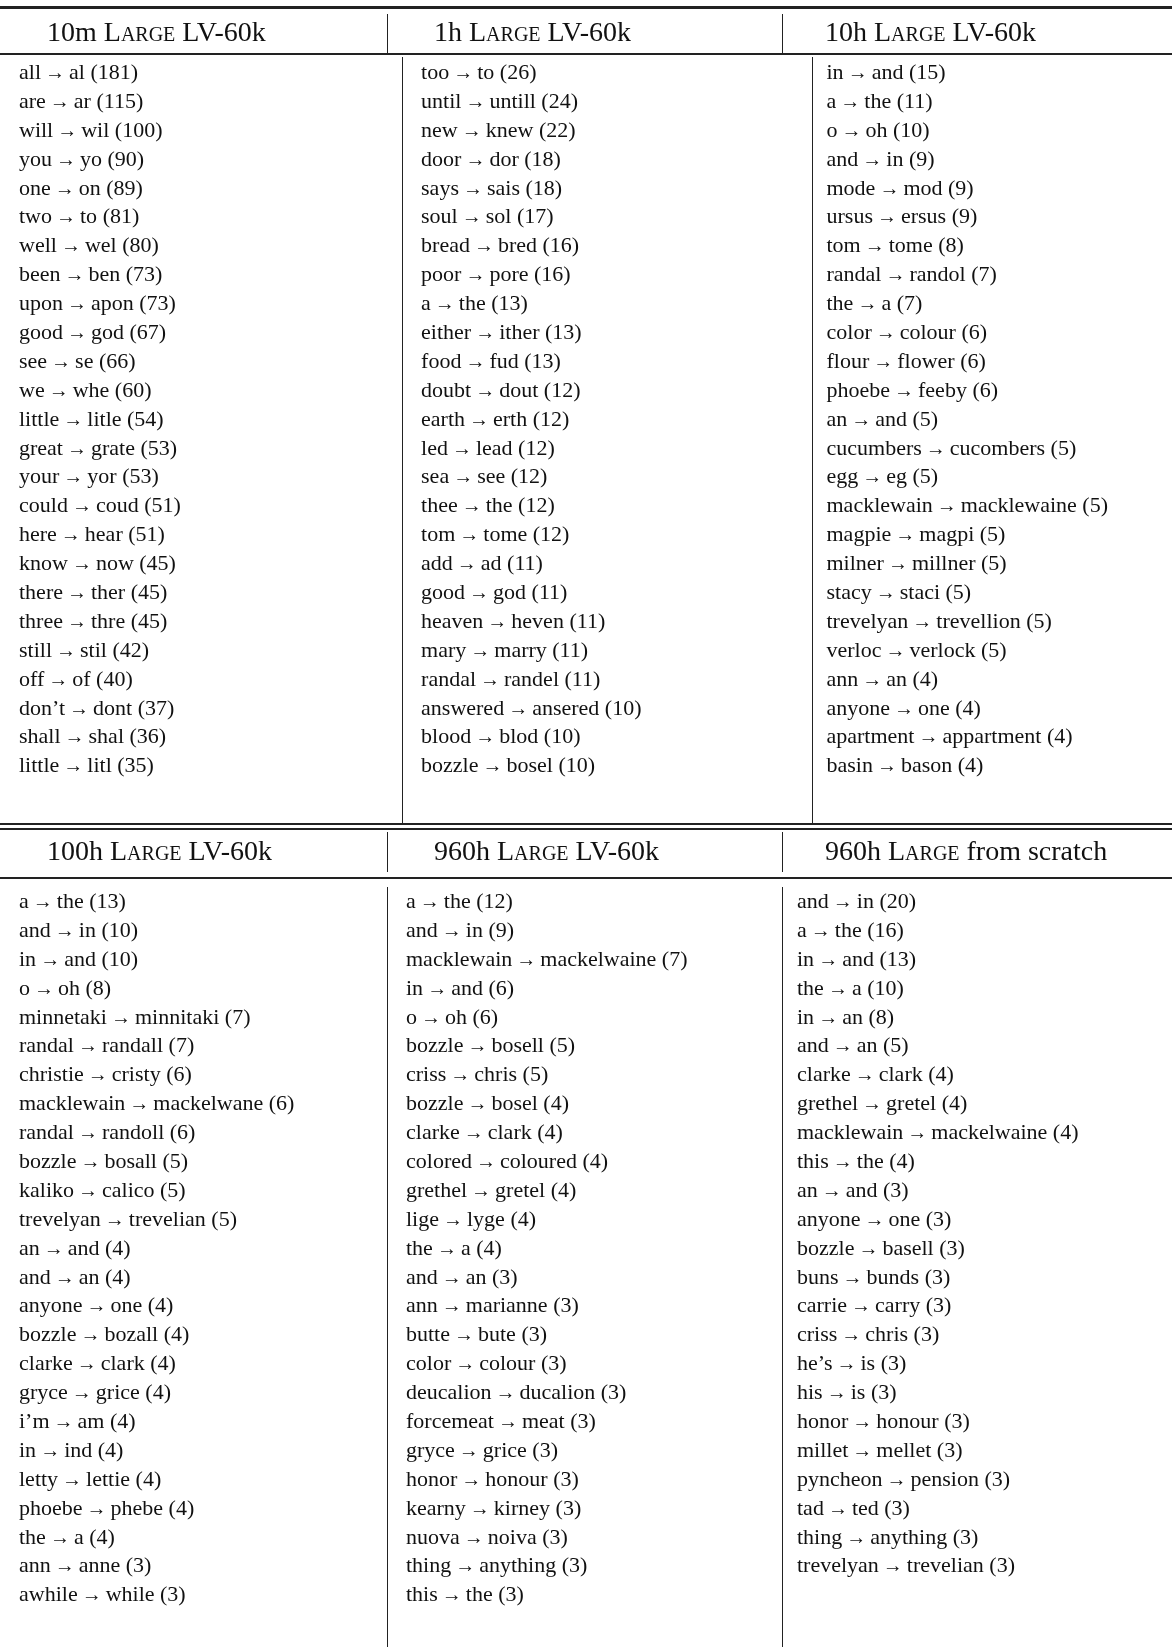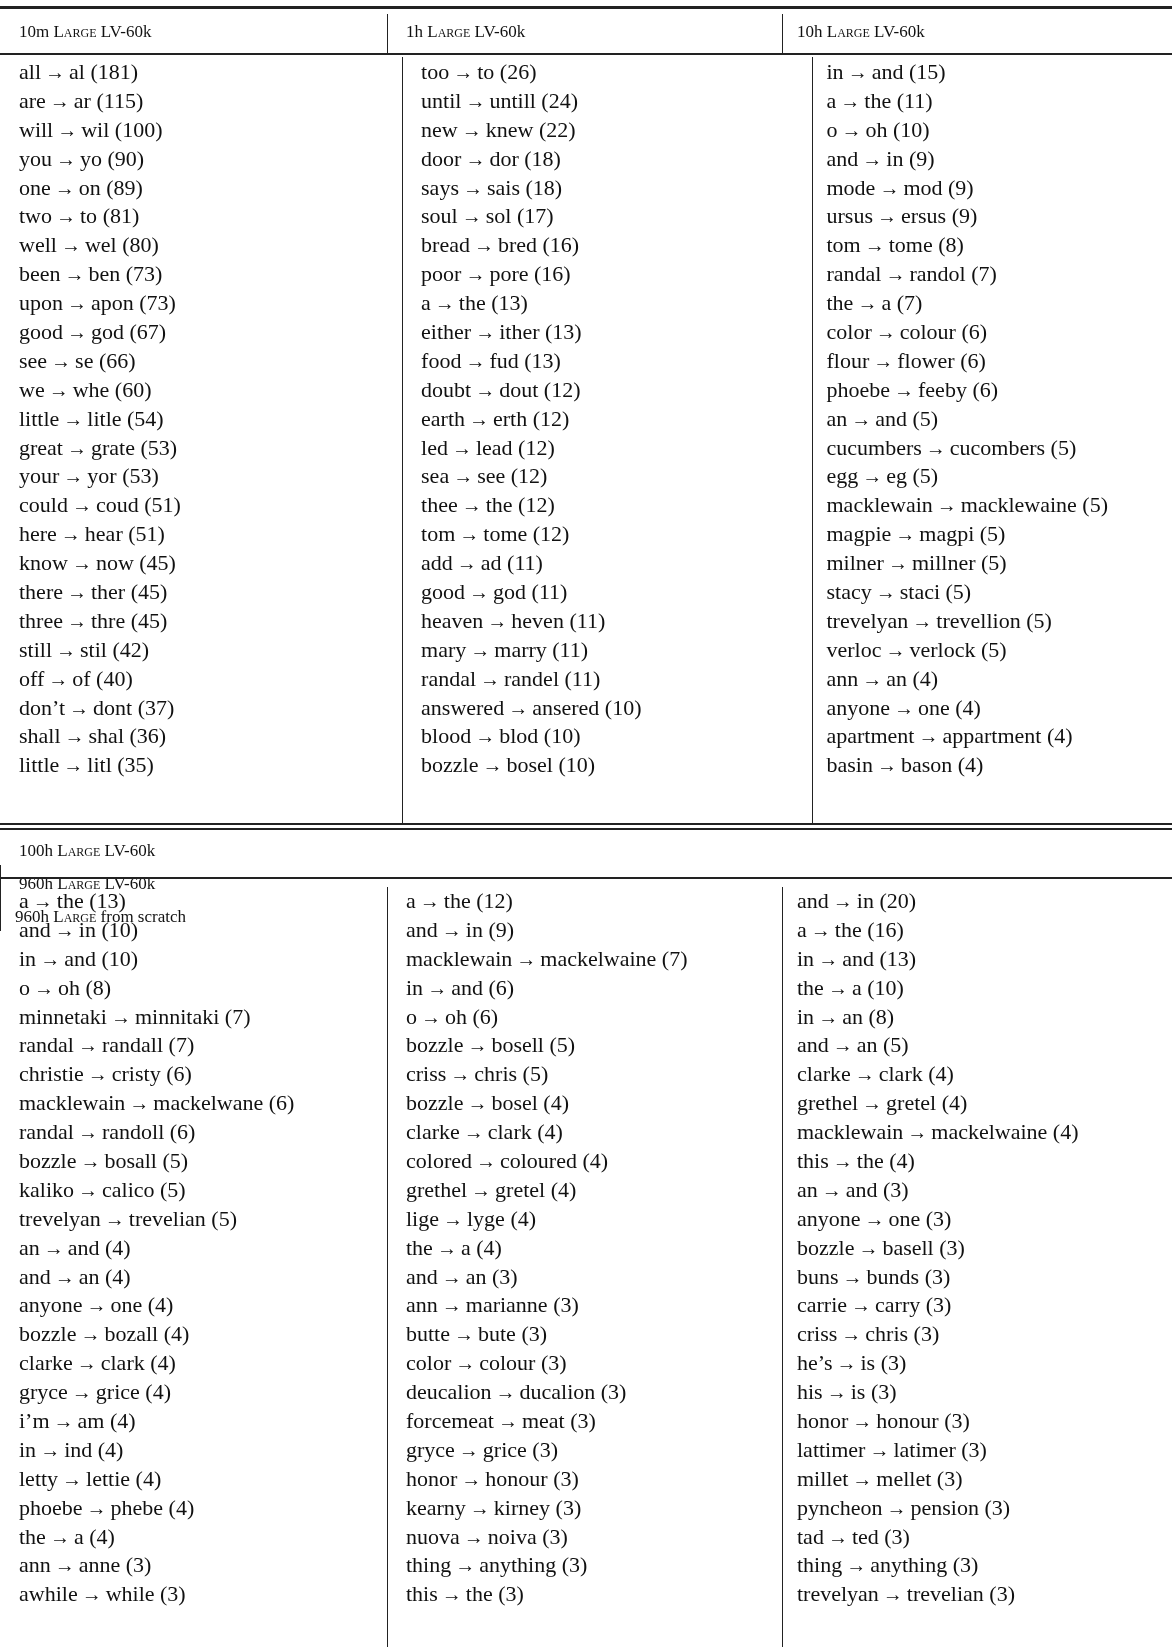--- a/index.html
+++ b/index.html
@@ -10,21 +10,21 @@
   }
   .rule { position: absolute; left: 0; width: 1172px; background: #222; }
   .rule.top { top: 6px; height: 3px; }
   .rule.thin { height: 1.5px; }
   .block { position: absolute; left: 0; width: 1172px; }
   .hdr-row, .body-row { position: absolute; left: 0; width: 1172px; display: flex; }
   .col { position: relative; box-sizing: border-box; }
   .col.c0 { width: 387px; padding-left: 19px; }
   .col.c1 { width: 395px; padding-left: 18px; border-left: 1.5px solid #222; }
   .col.c2 { width: 390px; padding-left: 14px; border-left: 1.5px solid #222; }
-  .hdr-text { font-size: 17px; line-height: 28px; white-space: nowrap; }
+  .hdr-text { font-size: 28px; line-height: 28px; white-space: nowrap; margin-left: 28px; }
   .sc { font-variant: small-caps; }
   .entry { font-size: 22px; line-height: 28.9px; height: 28.9px; white-space: nowrap; }
   .arrow { display: inline-block; padding: 0 4px; font-size: 20px; }
 </style>
 </head>
 <body>
 
 <div>
   <div class="rule top"></div>
 
@@ -117,21 +117,21 @@
           <div class="entry"><span>apartment</span><span class="arrow">→</span><span>appartment</span> <span>(4)</span></div>
           <div class="entry"><span>basin</span><span class="arrow">→</span><span>bason</span> <span>(4)</span></div>
         </div>
     </div>
   </div>
 
   <div class="rule thin" style="top:823px;"></div>
   <div class="rule thin" style="top:828px;"></div>
 
   <div class="block" style="top:0;">
-    <div class="hdr-row" style="top:832px; height:40px;flex-direction:column;">
+    <div class="hdr-row" style="top:832px; height:40px;">
       <div class="col c0" style="padding-top:5px;"><span class="hdr-text"><span>100h </span><span class="sc">Large</span><span> LV-60k</span></span></div>
       <div class="col c1" style="padding-top:5px;"><span class="hdr-text"><span>960h </span><span class="sc">Large</span><span> LV-60k</span></span></div>
       <div class="col c2" style="padding-top:5px;"><span class="hdr-text"><span>960h </span><span class="sc">Large</span><span> from scratch</span></span></div>
     </div>
     <div class="rule thin" style="top:877px;"></div>
     <div class="body-row" style="top:887px; height:760px;">
       <div class="col c0" style="padding-top:0px;">
           <div class="entry"><span>a</span><span class="arrow">→</span><span>the</span> <span>(13)</span></div>
           <div class="entry"><span>and</span><span class="arrow">→</span><span>in</span> <span>(10)</span></div>
           <div class="entry"><span>in</span><span class="arrow">→</span><span>and</span> <span>(10)</span></div>
@@ -198,21 +198,20 @@
           <div class="entry"><span>this</span><span class="arrow">→</span><span>the</span> <span>(4)</span></div>
           <div class="entry"><span>an</span><span class="arrow">→</span><span>and</span> <span>(3)</span></div>
           <div class="entry"><span>anyone</span><span class="arrow">→</span><span>one</span> <span>(3)</span></div>
           <div class="entry"><span>bozzle</span><span class="arrow">→</span><span>basell</span> <span>(3)</span></div>
           <div class="entry"><span>buns</span><span class="arrow">→</span><span>bunds</span> <span>(3)</span></div>
           <div class="entry"><span>carrie</span><span class="arrow">→</span><span>carry</span> <span>(3)</span></div>
           <div class="entry"><span>criss</span><span class="arrow">→</span><span>chris</span> <span>(3)</span></div>
           <div class="entry"><span>he’s</span><span class="arrow">→</span><span>is</span> <span>(3)</span></div>
           <div class="entry"><span>his</span><span class="arrow">→</span><span>is</span> <span>(3)</span></div>
           <div class="entry"><span>honor</span><span class="arrow">→</span><span>honour</span> <span>(3)</span></div>
-          <div class="entry"><span>lattimer</span><span class="arrow">→</span><span>latimer</span> <span>(3)</span></div>
           <div class="entry"><span>millet</span><span class="arrow">→</span><span>mellet</span> <span>(3)</span></div>
           <div class="entry"><span>pyncheon</span><span class="arrow">→</span><span>pension</span> <span>(3)</span></div>
           <div class="entry"><span>tad</span><span class="arrow">→</span><span>ted</span> <span>(3)</span></div>
           <div class="entry"><span>thing</span><span class="arrow">→</span><span>anything</span> <span>(3)</span></div>
           <div class="entry"><span>trevelyan</span><span class="arrow">→</span><span>trevelian</span> <span>(3)</span></div>
         </div>
     </div>
   </div>
 </div>
 

